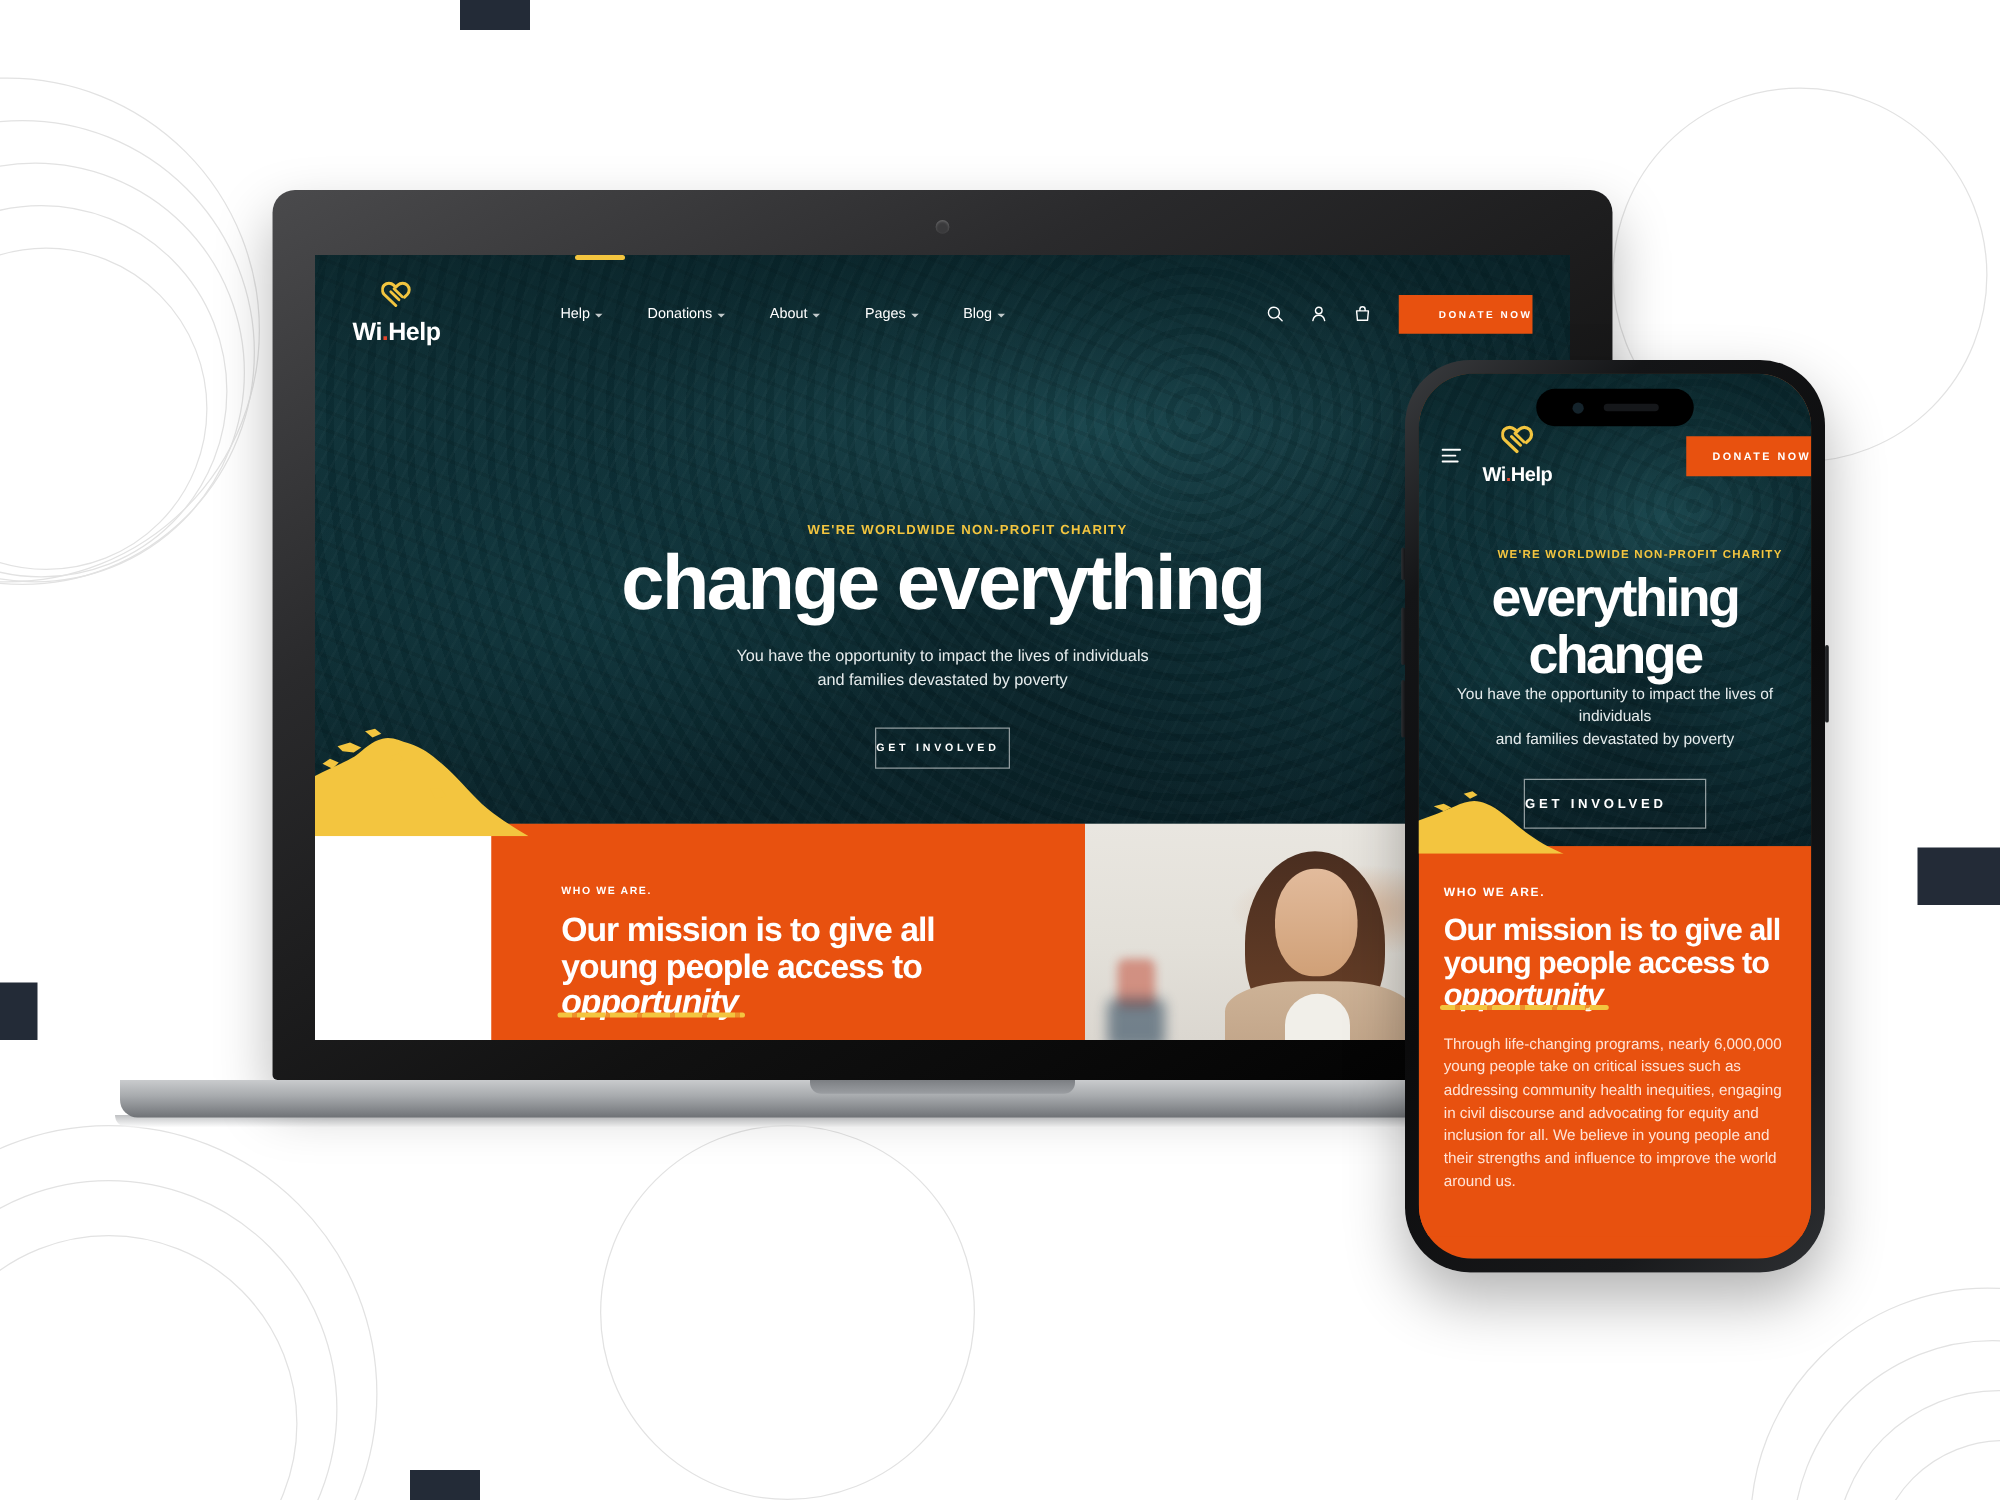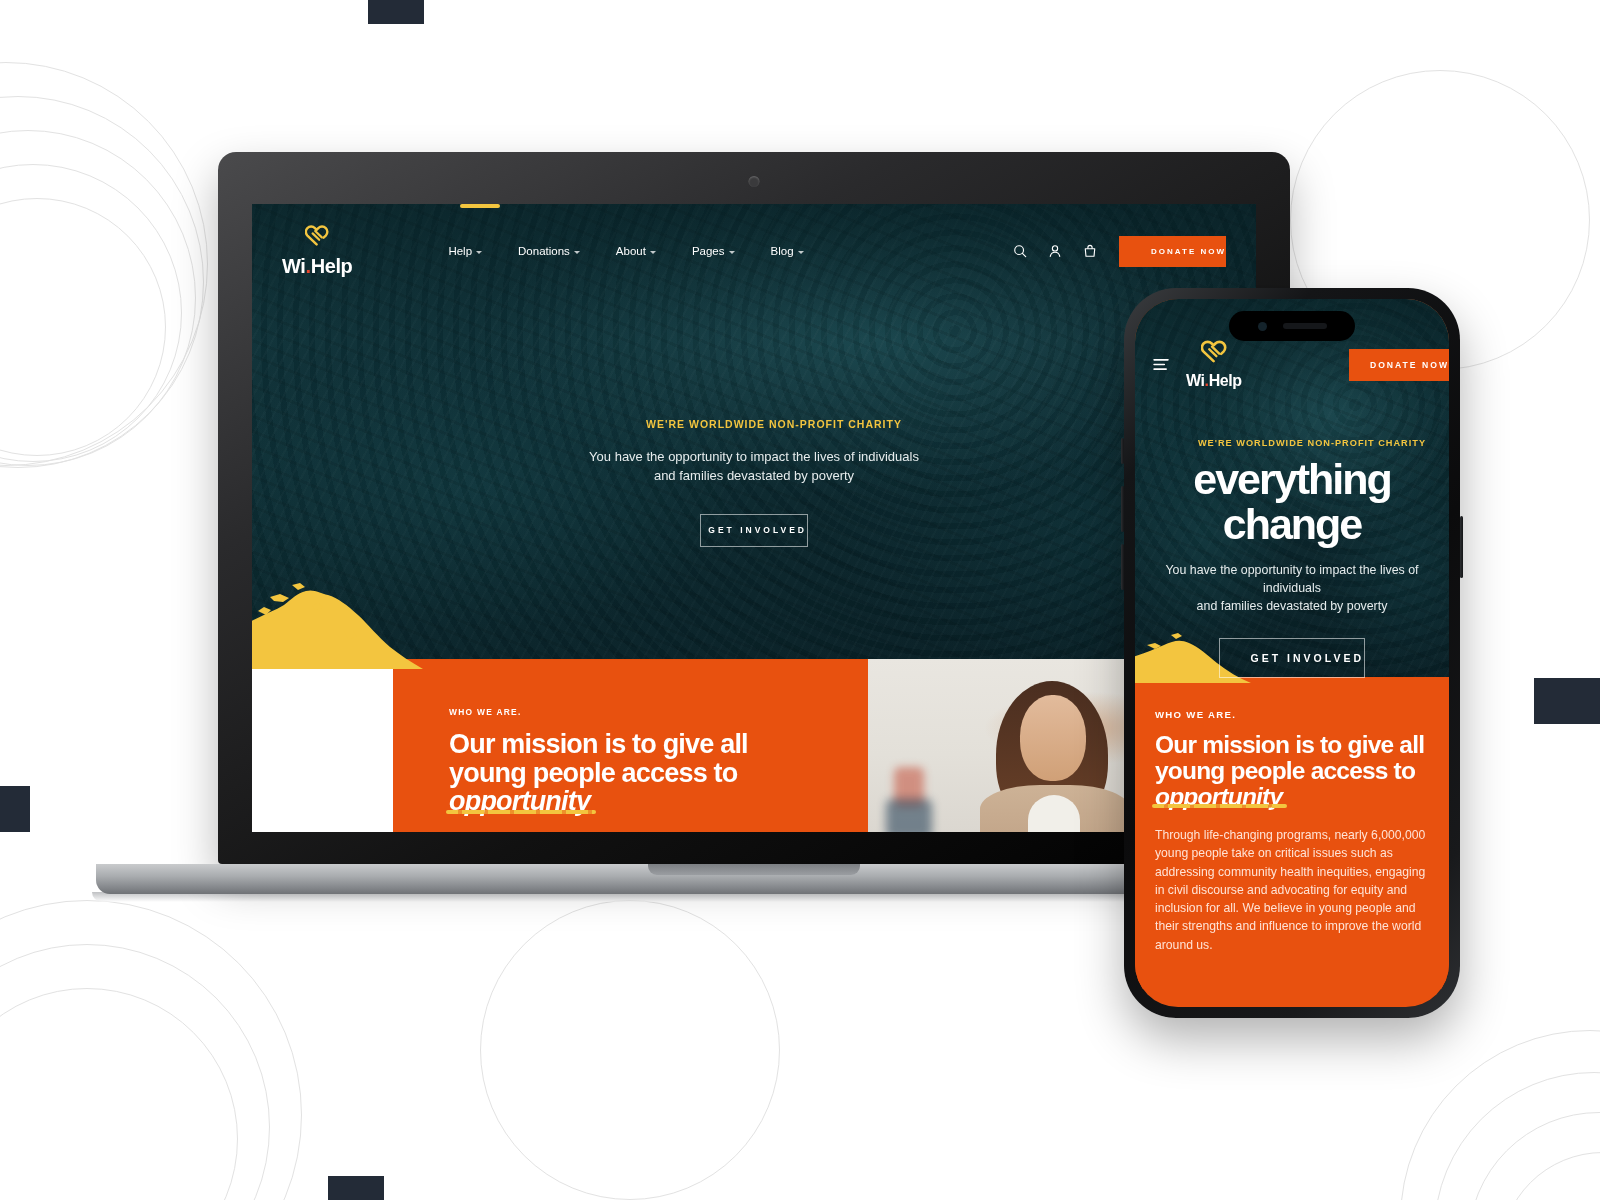--- a/index.html
+++ b/index.html
@@ -73,21 +73,21 @@
     background: #e8510f; color: #fff; font-weight: 700; letter-spacing: 2px;
     display:flex; align-items:center; justify-content:flex-end; white-space: nowrap;
   }
   .active-bar { position:absolute; background:#f3c53f; border-radius: 2px; }
 
   
   .hero-copy { position: relative; z-index: 5; text-align: center; }
   .eyebrow { color: #f3c53f; font-weight: 700; letter-spacing: 1px; padding-left: 40px; }
   .h1 { color:#fff; font-weight:700; letter-spacing:-2px; line-height:1; }
   .sub { color: #e6eced; line-height: 1.45; }
-  .btn-ghost { display:inline-flex; align-items:center; justify-content:flex-end; border:1px solid rgba(255,255,255,.55); color:#fff; letter-spacing:3px; font-weight:600;}
+  .btn-ghost { display:inline-flex; align-items:center; justify-content:flex-start; border:1px solid rgba(255,255,255,.55); color:#fff; letter-spacing:3px; font-weight:600;}
 
   
   .splash { position:absolute; z-index:4; pointer-events:none; }
 
   
   .mission { background:#e8510f; color:#fff; position:relative; }
   .who { letter-spacing:1.3px; font-weight:700; }
   .mission-h { font-weight:700; line-height:1.06; letter-spacing:-.8px; }
   .opp { font-style: italic; font-weight: 800; position: relative; display:inline-block; }
   .opp:after {
@@ -216,20 +216,21 @@
                 </svg>
             </div>
 
             <div class="btn-donate" style="margin-left:22px;width:107px;height:31px;font-size:8px;">
               <span>DONATE NOW</span>
             </div>
           </div>
 
           <div class="hero-copy" style="padding-top:140px;">
             <div class="eyebrow" style="font-size:10.5px;">WE'RE WORLDWIDE NON-PROFIT CHARITY</div>
+            <div class="h1" style="font-size:62px;margin-top:6px;">change everything</div>
             <div class="sub" style="font-size:13px;margin-top:18px;">
               <div>You have the opportunity to impact the lives of individuals</div>
               <div>and families devastated by poverty</div>
             </div>
             <div style="margin-top:28px;">
               <span class="btn-ghost" style="width:108px;height:33px;font-size:8.5px;">
                 <span>GET INVOLVED</span>
               </span>
             </div>
           </div>
@@ -297,21 +298,21 @@
               <span>DONATE NOW</span>
             </div>
           </div>
 
           <div class="hero-copy" style="padding:48px 16px 0 16px;">
             <div class="eyebrow" style="font-size:9.2px;">WE'RE WORLDWIDE NON-PROFIT CHARITY</div>
             <div class="h1" style="font-size:43px;margin-top:9px;line-height:1.05;">
               <div>everything</div>
               <div>change</div>
             </div>
-            <div class="sub" style="font-size:12.4px;margin-top:15px;">
+            <div class="sub" style="font-size:12.4px;">
               <div>You have the opportunity to impact the lives of</div>
               <div>individuals</div>
               <div>and families devastated by poverty</div>
             </div>
             <div style="margin-top:22px;">
               <span class="btn-ghost" style="width:146px;height:40px;font-size:10.5px;">
                 <span>GET INVOLVED</span>
               </span>
             </div>
           </div>

